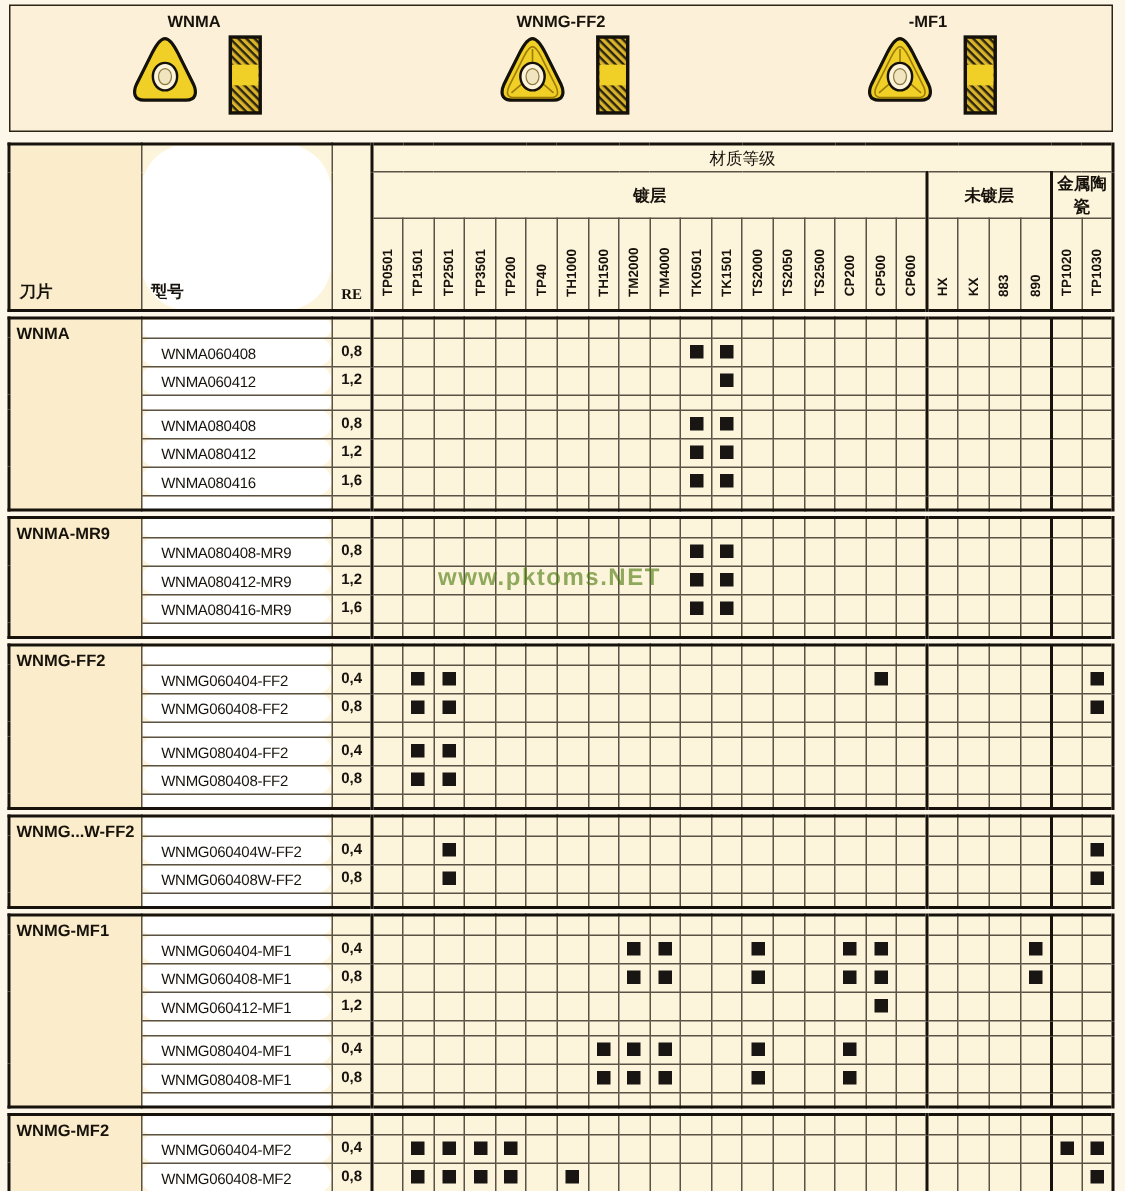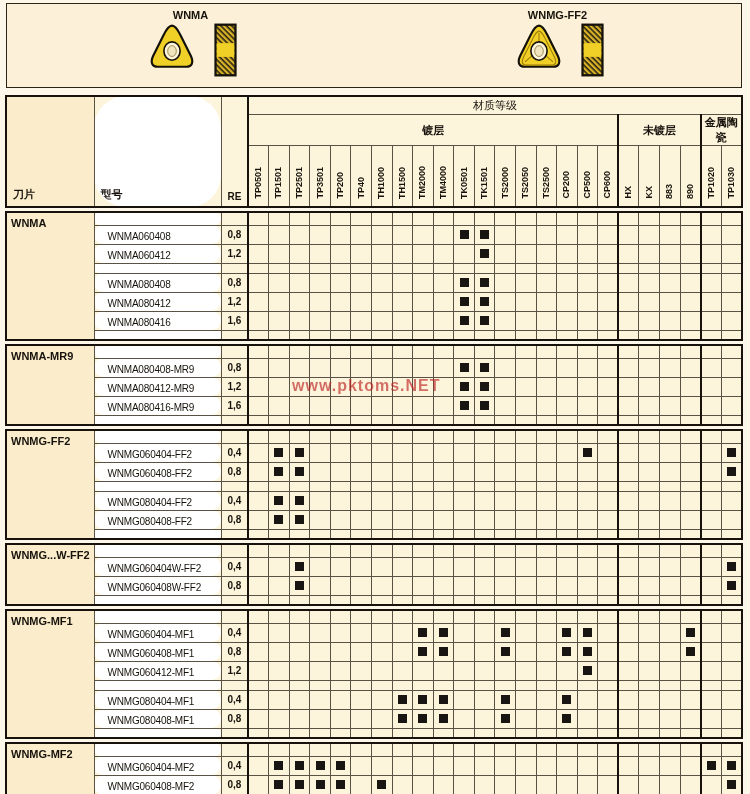--- a/index.html
+++ b/index.html
@@ -27,41 +27,41 @@
   }
   table.tbl.sect{margin-top:3px;}
   table.tbl.sect.first{margin-top:3px;}
   .tbl td{border:1px solid #5a5244;padding:0;overflow:hidden;}
   .tbl td.hl{border-left:2px solid #17130c;}
   .tbl td.hr{border-right:2px solid #17130c;}
   td.blade{background:#fbeccb;vertical-align:top;text-align:left;}
   td.model{background:#ffffff;border-radius:32px;}
   td.re,td.g,td.glab,td.gt,td.gg{background:#fdf4dc;}
   
-  td.hd{vertical-align:bottom;text-align:left;padding:0 0 4px 6px;font-weight:700;font-size:11px;}
+  td.hd{vertical-align:bottom;text-align:left;padding:0 0 4px 6px;font-weight:700;font-size:11px;font-family:Liberation Serif, serif;}
   td.gt{height:17px;text-align:center;font-weight:400;font-size:11px;}
   td.gg{height:17px;text-align:center;font-weight:700;font-size:11px;}
   td.glab{height:57px;vertical-align:bottom;text-align:center;padding-bottom:3px;}
   .vt{
     display:inline-block;writing-mode:vertical-rl;transform:rotate(180deg);
     font-weight:700;font-size:9px;line-height:1;letter-spacing:0px;white-space:nowrap;
   }
   
   tr.lblrow{height:13px;}
   tr.datarow{height:16px;}
   tr.blankrow{height:10px;}
   .sname{display:inline-block;font-weight:700;font-size:11px;padding:1px 0 0 4px;white-space:nowrap;}
   td.model .mtxt{display:inline-block;font-weight:400;font-size:10px;letter-spacing:-0.2px;padding-left:13px;white-space:nowrap;}
   td.re{font-weight:700;font-size:10px;padding-left:6px;}
   .mark{width:9px;height:9px;background:#181512;margin:0 auto;}
   
   .watermark{
     position:absolute;left:292px;top:377px;z-index:5;
     font-weight:700;font-size:16px;letter-spacing:1px;
-    color:#b91c1c;opacity:0.62;pointer-events:none;
+    color:#4d7c0f;opacity:0.62;pointer-events:none;
   }
 </style>
 </head>
 <body>
 
 <svg width="0" height="0" style="position:absolute" aria-hidden="true">
   <defs>
     <pattern id="hatchp" width="5" height="5" patternUnits="userSpaceOnUse" patternTransform="rotate(45)">
       <rect width="5" height="5" fill="#d9b32a"></rect>
       <rect width="5" height="2.1" fill="#2a240f"></rect>
@@ -93,20 +93,36 @@
           <path d="M50 18 L50 34 M24 72 L38 60 M76 72 L62 60" fill="none" stroke="#9c7c08" stroke-width="2"></path>
           <ellipse cx="50" cy="52" rx="15" ry="17" fill="#fdf3d8" stroke="#14110b" stroke-width="3"></ellipse>
           <ellipse cx="50" cy="52" rx="8" ry="10" fill="#f1e5bf" stroke="#8a7a40" stroke-width="1.5"></ellipse>
         </svg>
         <svg viewBox="0 0 30 70" width="23" height="54">
           <rect x="2" y="2" width="26" height="66" fill="url(#hatchp)" stroke="#14110b" stroke-width="3"></rect>
           <rect x="3.5" y="26" width="23" height="18" fill="#f0cf26"></rect>
         </svg>
       </div>
     </div>
+    <div class="gitem">
+      <div class="glabel">-MF1</div>
+      <div class="gpics">
+        <svg viewBox="0 0 100 100" width="54" height="54">
+          <path d="M50 5 C56 5 61 13 66 23 L85 61 C90 72 88 81 76 81 L24 81 C12 81 10 72 15 61 L34 23 C39 13 44 5 50 5 Z" fill="#f0cf26" stroke="#14110b" stroke-width="4"></path>
+          <path d="M50 15 C54 15 57 20 61 28 L79 64 C83 73 81 78 72 78 L28 78 C19 78 17 73 21 64 L39 28 C43 20 46 15 50 15 Z" fill="none" stroke="#9c7c08" stroke-width="2"></path>
+          <path d="M50 18 L50 34 M24 72 L38 60 M76 72 L62 60" fill="none" stroke="#9c7c08" stroke-width="2"></path>
+          <ellipse cx="50" cy="52" rx="15" ry="17" fill="#fdf3d8" stroke="#14110b" stroke-width="3"></ellipse>
+          <ellipse cx="50" cy="52" rx="8" ry="10" fill="#f1e5bf" stroke="#8a7a40" stroke-width="1.5"></ellipse>
+        </svg>
+        <svg viewBox="0 0 30 70" width="23" height="54">
+          <rect x="2" y="2" width="26" height="66" fill="url(#hatchp)" stroke="#14110b" stroke-width="3"></rect>
+          <rect x="3.5" y="26" width="23" height="18" fill="#f0cf26"></rect>
+        </svg>
+      </div>
+    </div>
   </div>
 
 <div id="tablehost">
     <table class="tbl head">
       <colgroup>
         <col style="width:88px">
         <col style="width:127px">
         <col style="width:27px">
         <col>
         <col>

